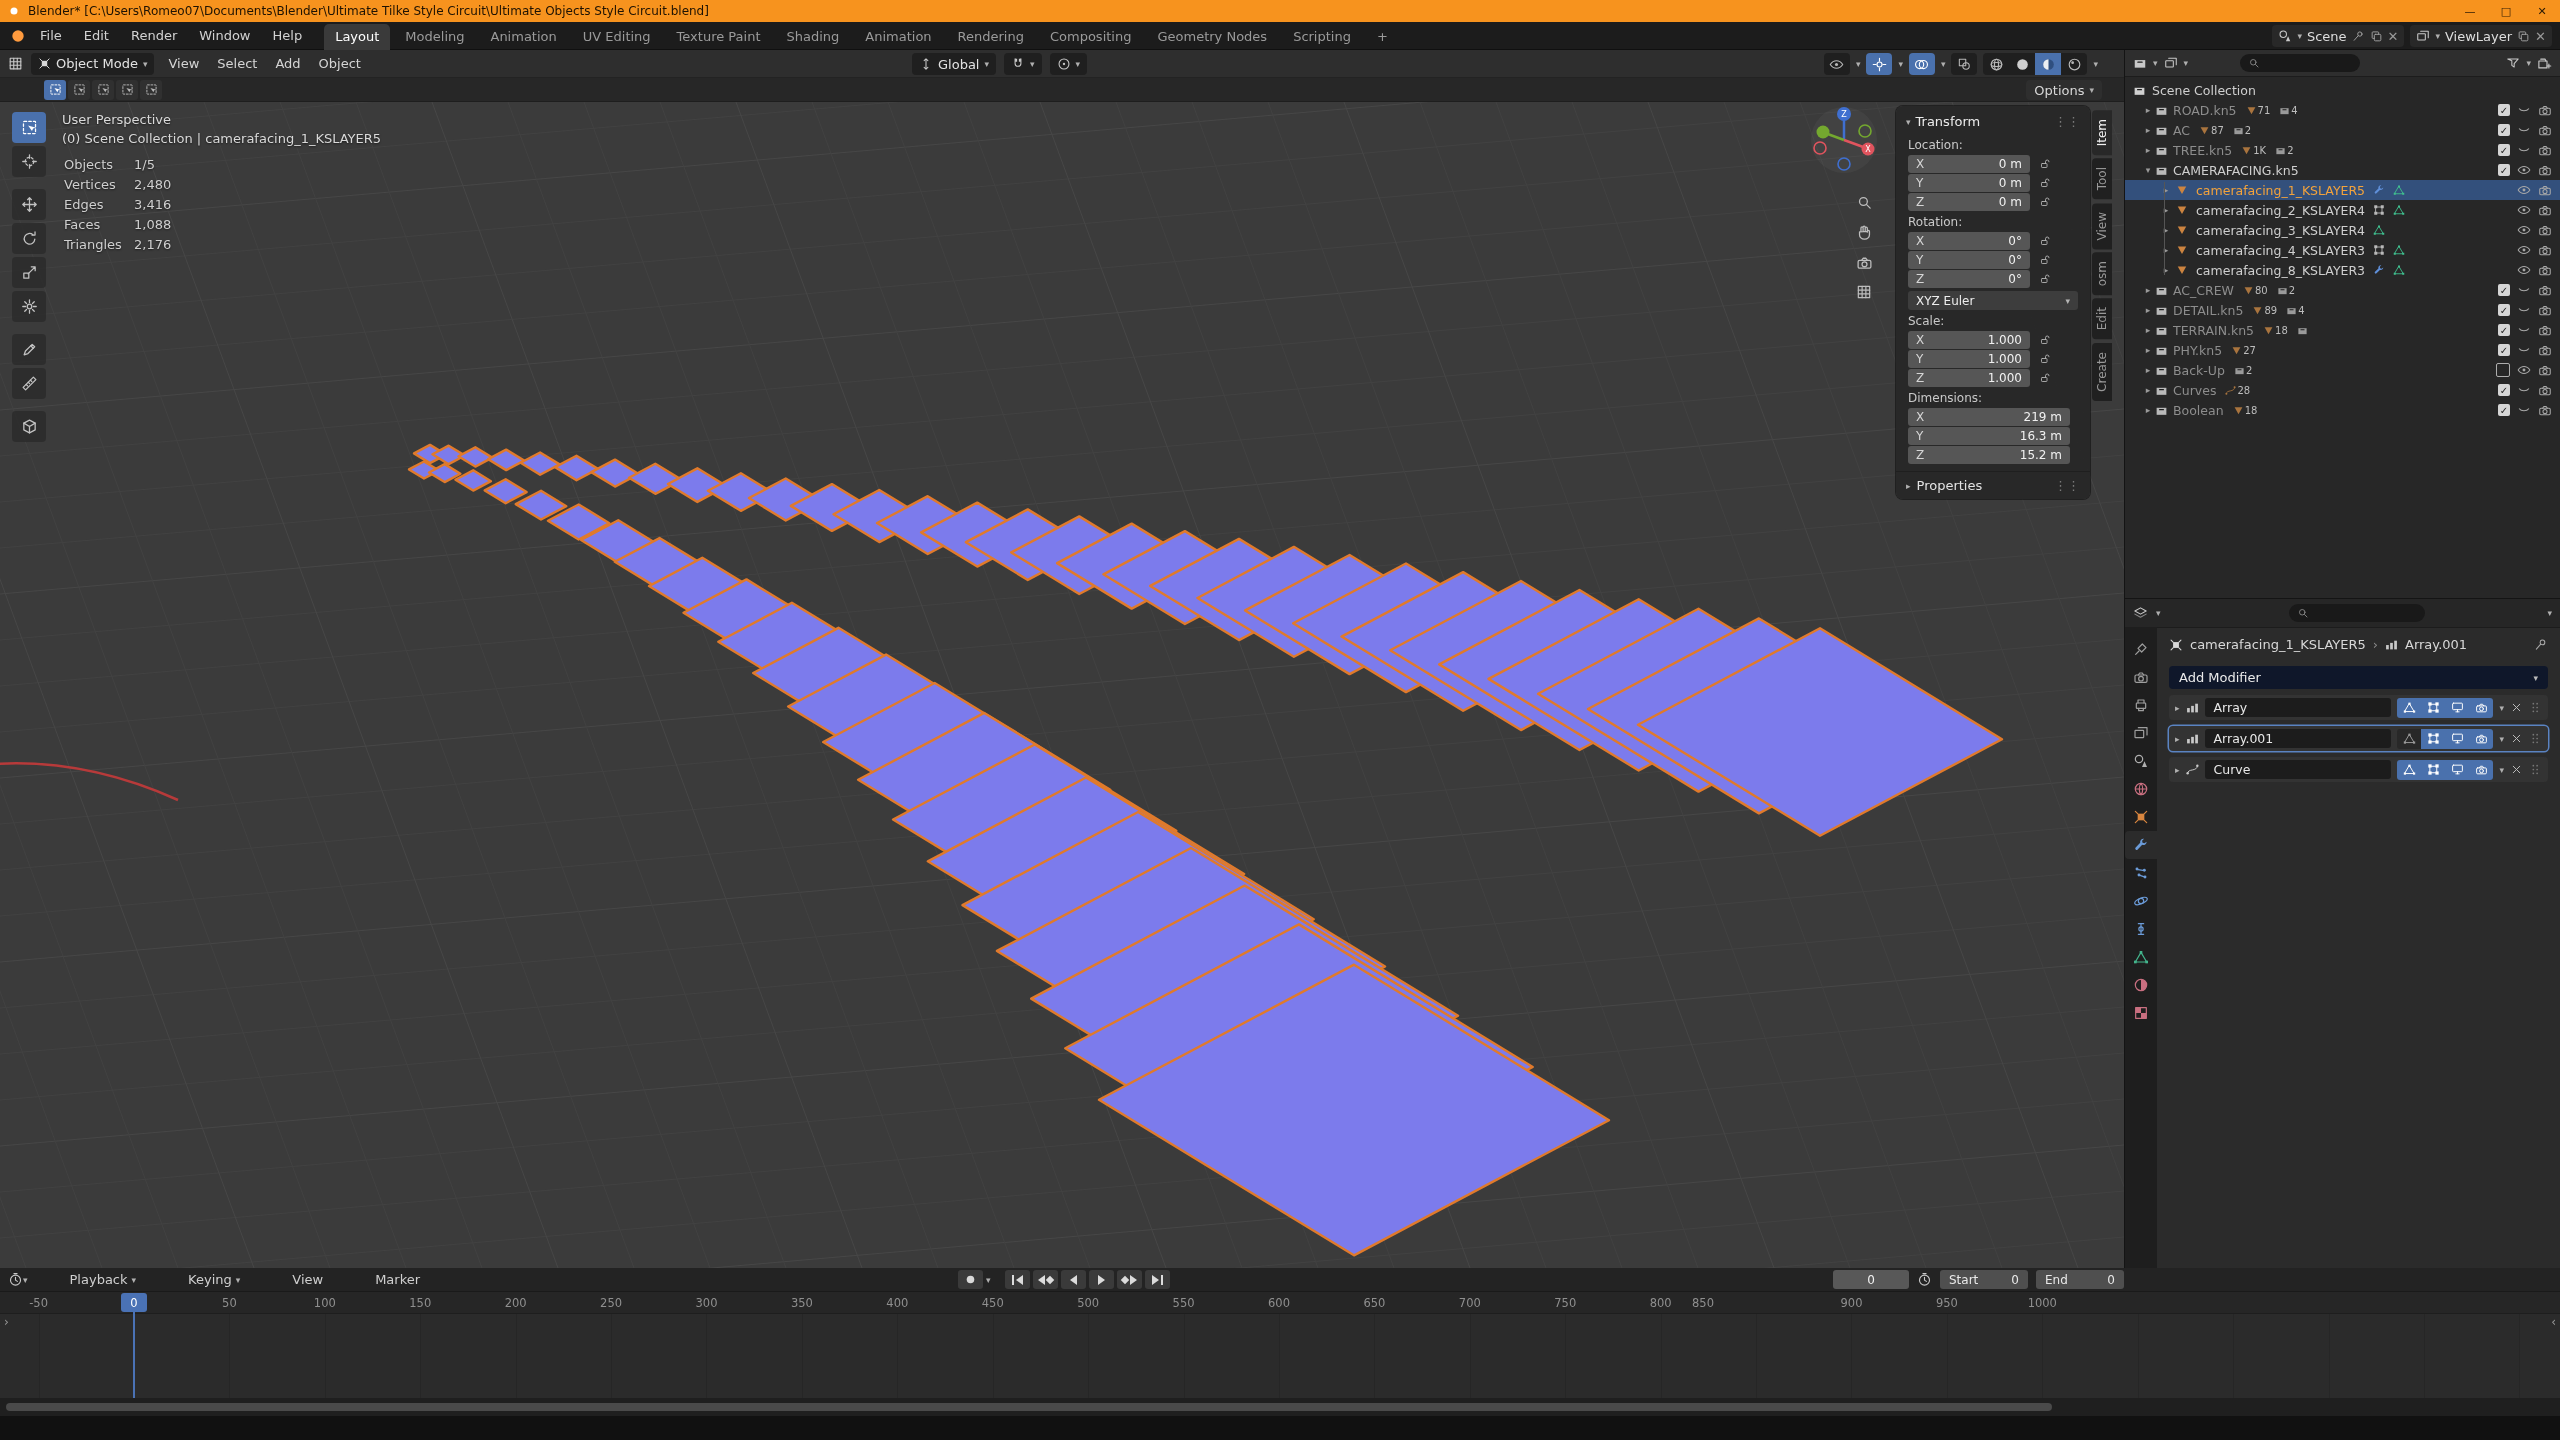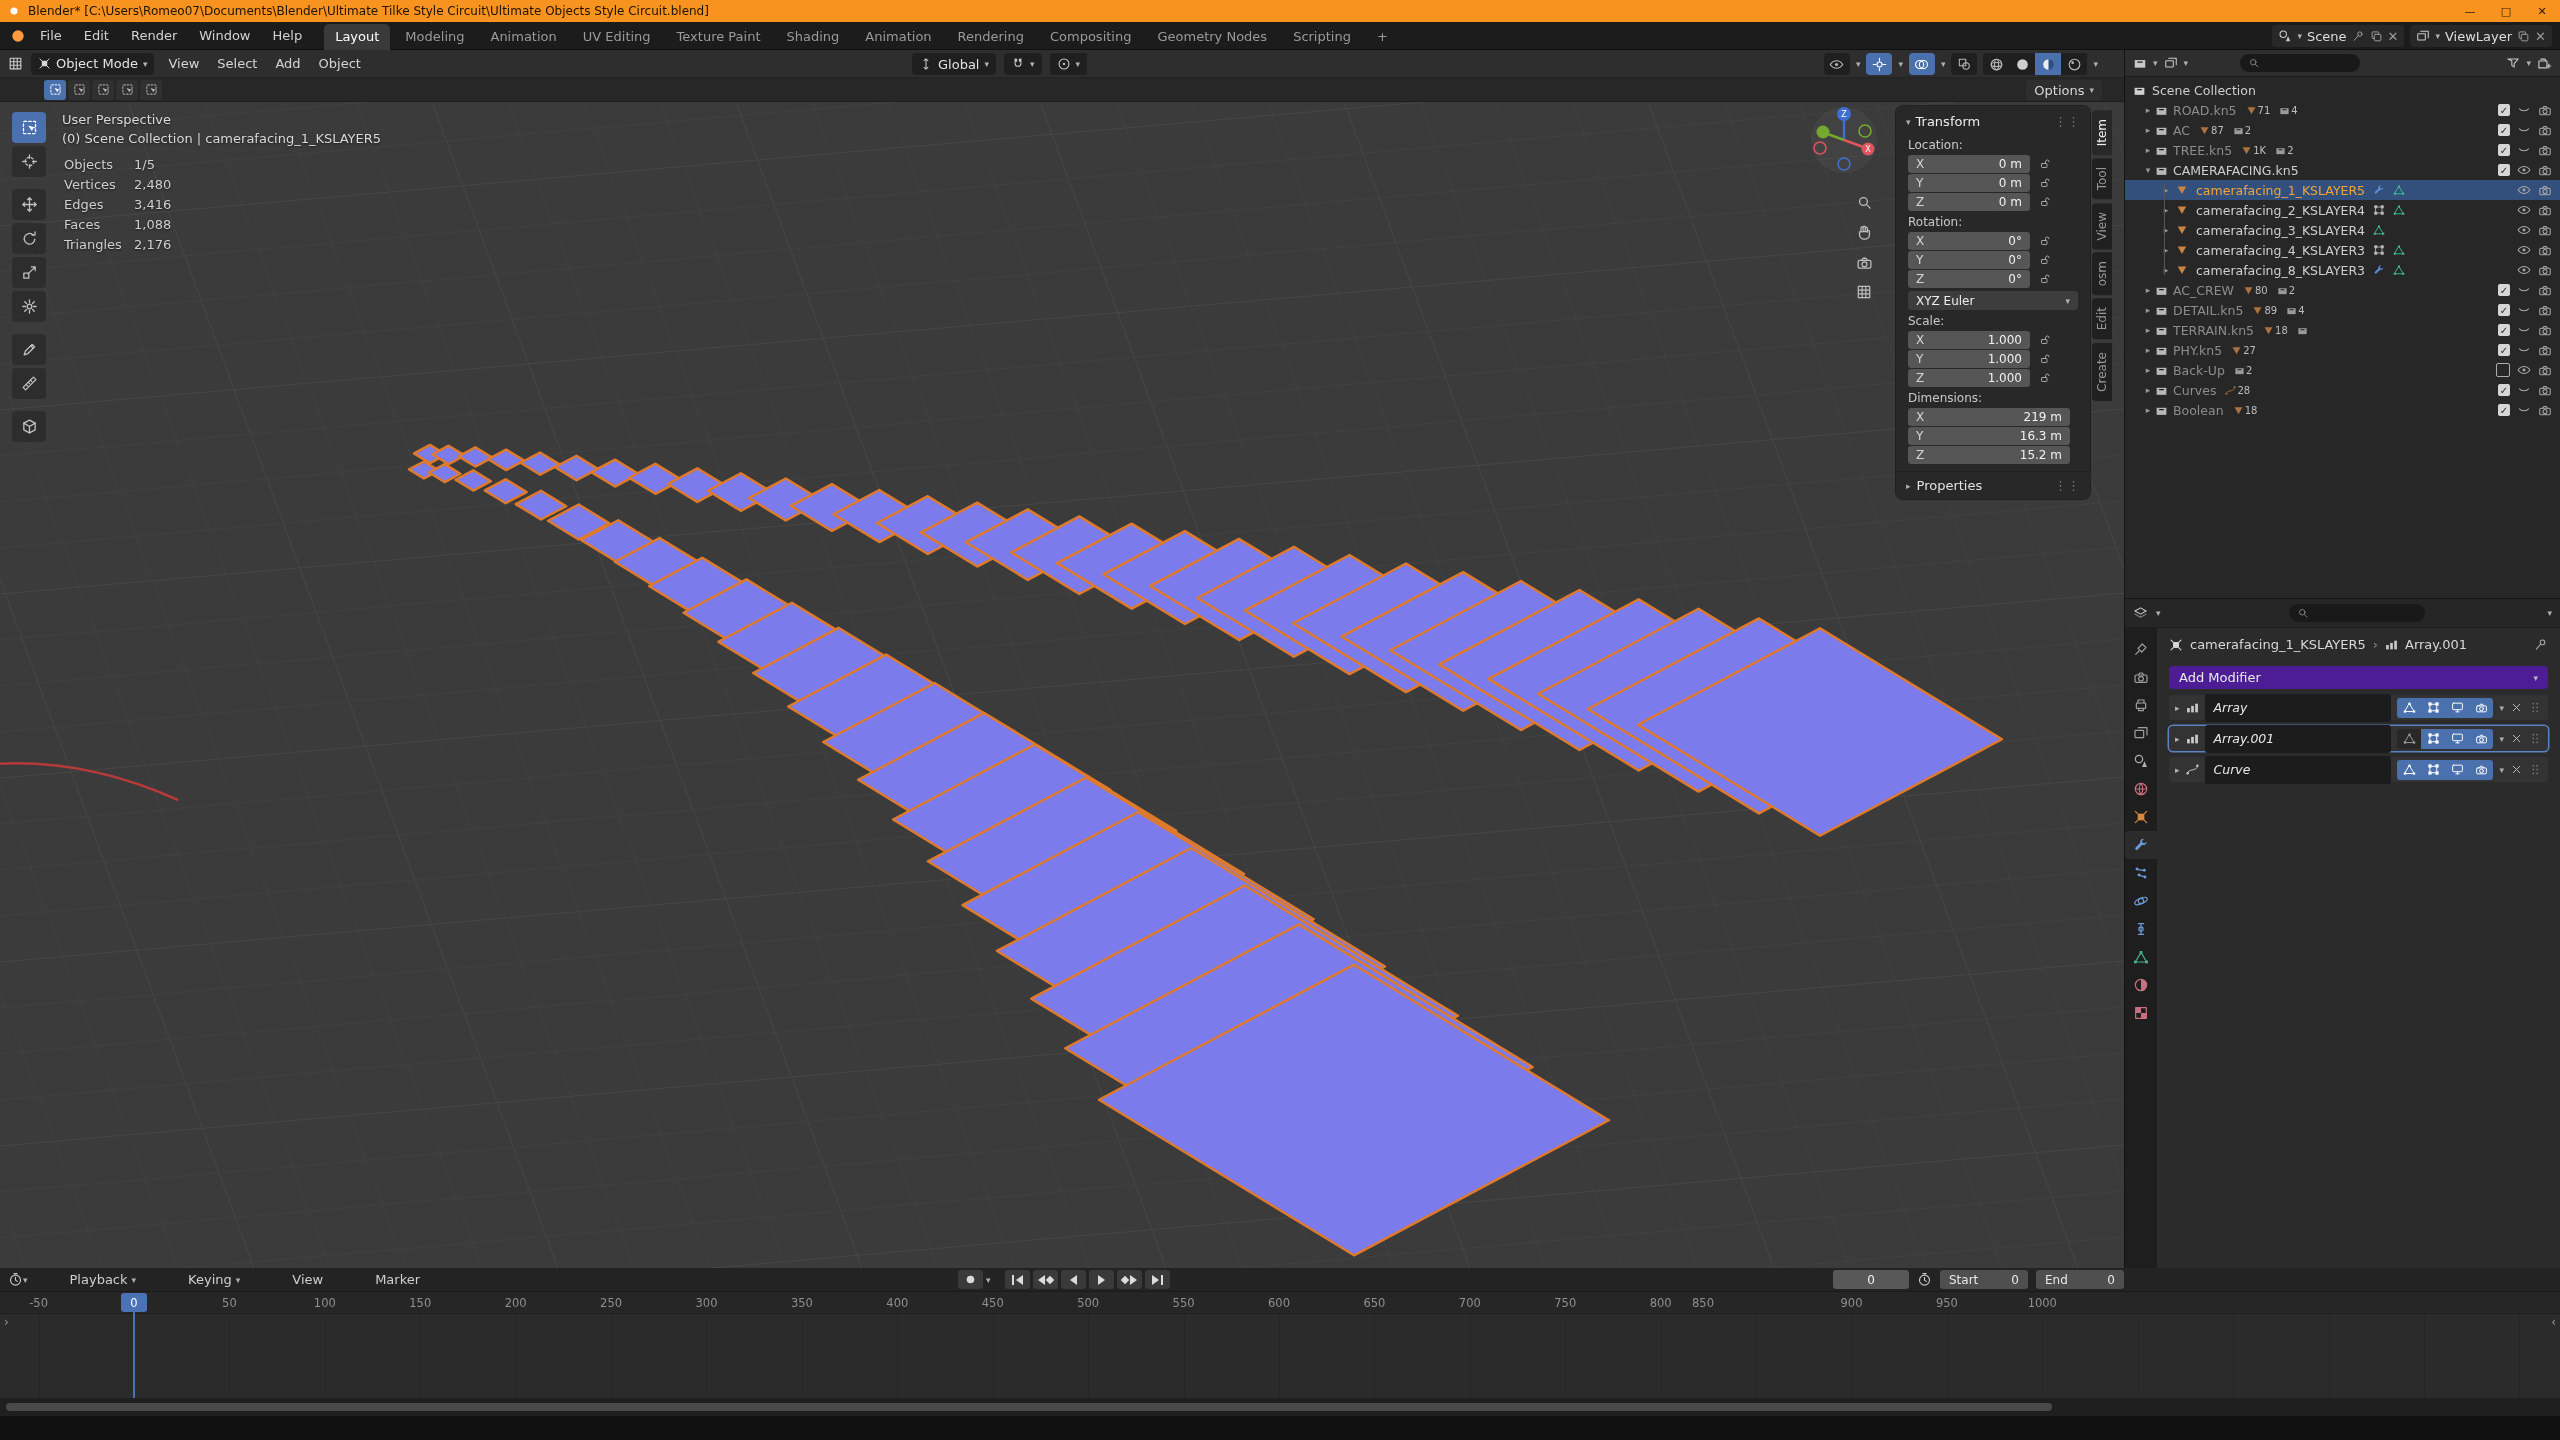--- a/index.html
+++ b/index.html
@@ -88,25 +88,25 @@
   .chk{width:12px;height:12px;border-radius:2px;background:#d6d6d6;color:#222;font-size:10px;display:flex;align-items:center;justify-content:center;}
   .chk.off{background:transparent;border:1px solid #aeaeae;}
   #props{position:absolute;left:2124px;top:598px;width:436px;height:670px;background:#2b2b2b;border-left:1px solid #141414;border-top:1px solid #141414;box-sizing:border-box;}
   #propshead{height:28px;background:#262626;display:flex;align-items:center;gap:8px;padding:0 8px;border-bottom:1px solid #1c1c1c;}
   #proptabs{position:absolute;left:0;top:28px;width:32px;bottom:0;background:#1e1e1e;display:flex;flex-direction:column;align-items:stretch;padding-top:8px;}
   .ptab{height:28px;display:flex;align-items:center;justify-content:center;}
   .ptab.active{background:#2b2b2b;border-radius:4px 0 0 4px;}
   #propbody{position:absolute;left:32px;top:28px;right:0;bottom:0;padding:10px 12px;}
   #breadcrumb{display:flex;align-items:center;gap:7px;color:#d8d8d8;}
   #breadcrumb .sep{color:#8a8a8a;}
-  #addmod{margin-top:14px;height:23px;background:#4c1d95;border-radius:4px;display:flex;align-items:center;padding:0 10px;color:#eaeaea;}
+  #addmod{margin-top:14px;height:23px;background:#0f172a;border-radius:4px;display:flex;align-items:center;padding:0 10px;color:#eaeaea;}
   #addmod .chevr{margin-left:auto;color:#bbb;}
   .modrow{margin-top:6px;height:25px;background:#333;border-radius:4px;display:flex;align-items:center;gap:6px;padding:0 6px;}
   .modrow.sel{box-shadow:0 0 0 1.5px #5a83c2;}
-  .modname{flex:1;height:28px;background:#1c1c1c;border-radius:3px;display:flex;align-items:center;padding:0 9px;color:#e8e8e8;font-size:12.5px;font-style:italic;}
+  .modname{flex:1;height:19px;background:#1c1c1c;border-radius:3px;display:flex;align-items:center;padding:0 9px;color:#e8e8e8;font-size:12.5px;}
   .mtgl{width:24px;height:20px;background:#282828;color:#9b9b9b;display:flex;align-items:center;justify-content:center;}
   .mtgl.on{background:#4a71ad;color:#fff;}
   
   #timeline{position:absolute;left:0;top:1268px;width:2560px;height:148px;background:#2b2b2b;}
   #tlhead{position:absolute;left:0;top:0;width:2560px;height:24px;background:#232323;display:flex;align-items:center;border-bottom:1px solid #1a1a1a;box-sizing:border-box;}
   #tlhead .menus{display:flex;gap:20px;margin-left:10px;color:#cfcfcf;}
   #transport{position:absolute;left:958px;top:2px;display:flex;gap:3px;align-items:center;}
   .pbtn{width:25px;height:19px;background:#3a3a3a;border-radius:3px;display:flex;align-items:center;justify-content:center;gap:2px;}
   .triL{width:0;height:0;border:5px solid transparent;border-right:7px solid #dcdcdc;border-left:none;}
   .triR{width:0;height:0;border:5px solid transparent;border-left:7px solid #dcdcdc;border-right:none;}

